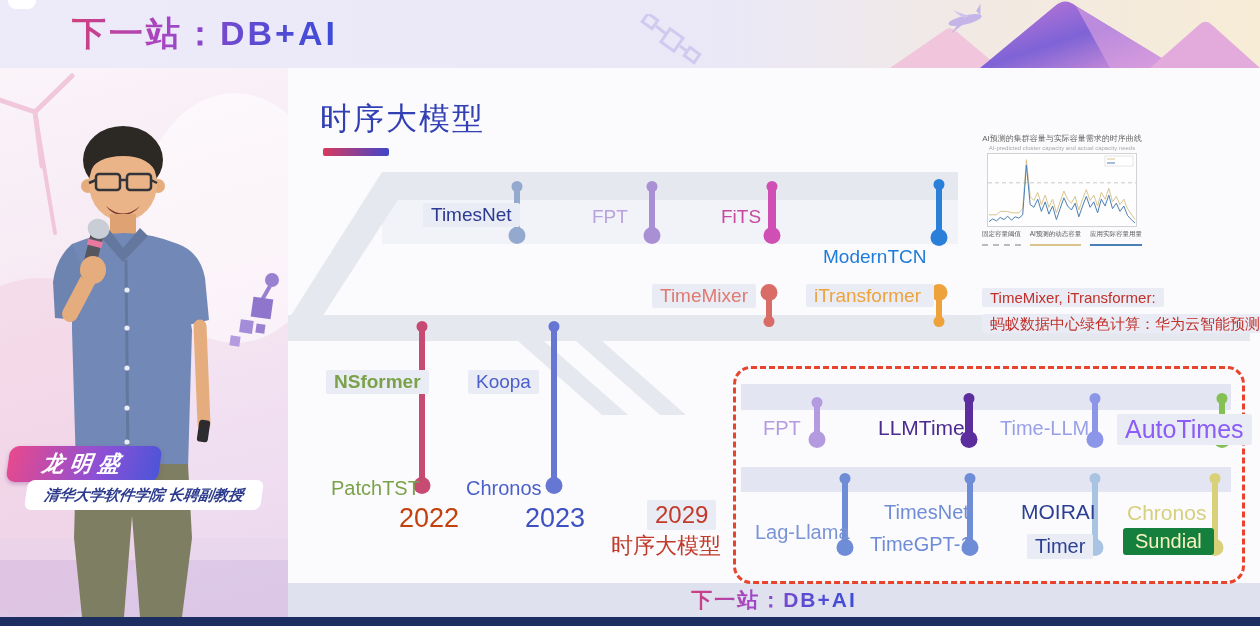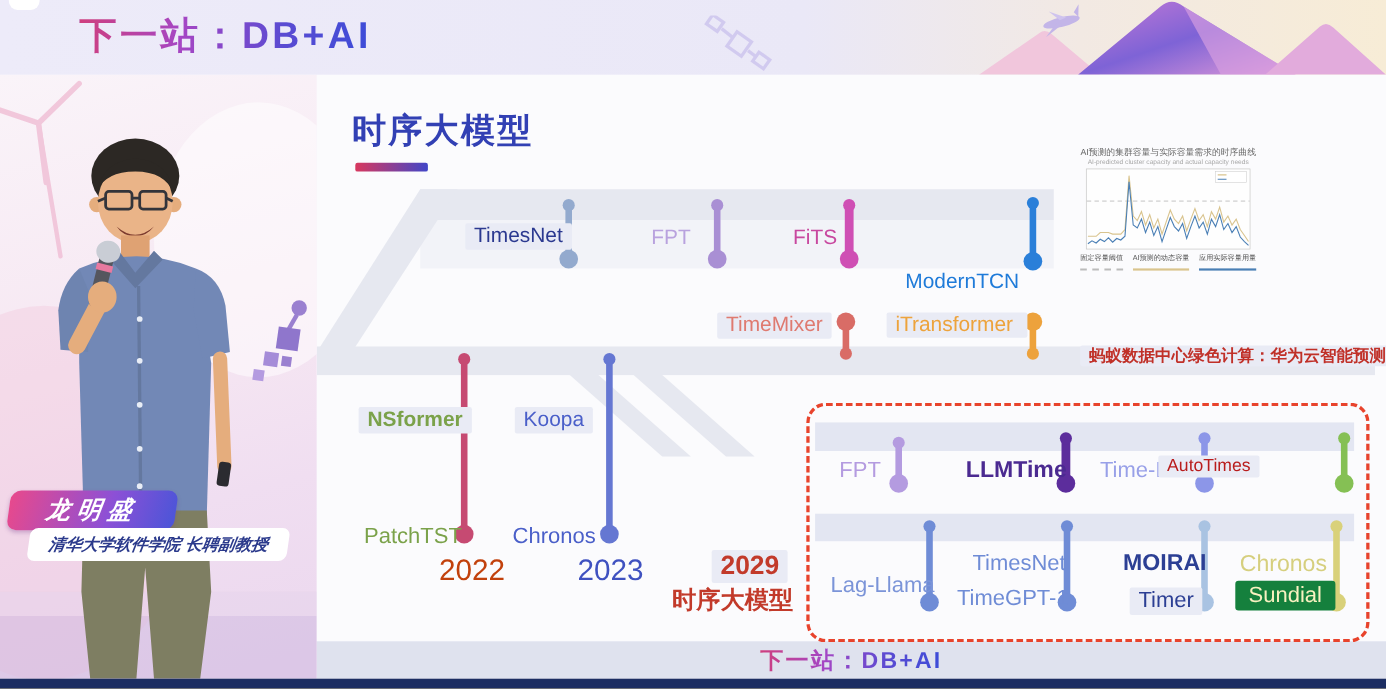--- a/index.html
+++ b/index.html
@@ -1,21 +1,21 @@
 <!DOCTYPE html>
 <html><head>
 <meta charset="utf-8">
 <style>
   html,body{margin:0;padding:0;background:#222;}
   #stage{position:relative;width:1260px;height:626px;overflow:hidden;
          font-family:"Liberation Sans",sans-serif;background:#fbfbfd;}
   .abs{position:absolute;}
   .lbl{position:absolute;white-space:nowrap;line-height:1.15;}
   .tag{background:#e9ebf5;padding:1px 8px;border-radius:2px;}
-  .b{font-weight:bold;}
+  .b{font-weight:normal;}
   .grad-text{background:linear-gradient(90deg,#cf3f7e 0%,#a546c4 35%,#5a4bd2 70%,#3c4cd8 100%);
              -webkit-background-clip:text;background-clip:text;color:transparent;
              font-weight:bold;}
   
   .pin{position:absolute;width:6px;border-radius:3px;background:var(--c,#999);z-index:3;}
   .pin::before{content:"";position:absolute;top:-5px;left:50%;transform:translateX(-50%);
                width:11px;height:11px;border-radius:50%;background:var(--c,#999);}
   .pin::after{content:"";position:absolute;bottom:-8px;left:50%;transform:translateX(-50%);
               width:17px;height:17px;border-radius:50%;background:var(--c,#999);}
   .pin.up::before{top:auto;bottom:-5px;}
@@ -193,20 +193,21 @@
   <div class="lbl tag" style="left: 423px; top: 203px; font-size: 19px; color: rgb(43, 57, 144);">TimesNet</div>
   <div class="lbl" style="left: 592px; top: 206px; font-size: 19px; color: rgb(185, 162, 222);">FPT</div>
   <div class="lbl" style="left: 721px; top: 206px; font-size: 19px; color: rgb(200, 72, 159);">FiTS</div>
   <div class="lbl" style="left: 823px; top: 206px; font-size: 19px; color: rgb(31, 123, 217); margin-top: 40px;">ModernTCN</div>
 
   <div class="pin up" style="left: 766px; top: 292px; height: 30px; --c: #d96c66;"></div>
   <div class="pin up" style="left: 936px; top: 292px; height: 30px; --c: #eda23c;"></div>
   <div class="lbl tag" style="left: 652px; top: 284px; font-size: 19px; color: rgb(223, 122, 112);">TimeMixer</div>
   <div class="lbl tag" style="left: 806px; top: 284px; font-size: 19px; width: 112px; white-space: normal; word-break: break-all; line-height: 21px; color: rgb(237, 163, 60);">iTransformer</div>
 
+  <div class="lbl tag b" style="left: 982px; top: 288px; font-size: 15px; color: rgb(192, 48, 40);">TimeMixer, iTransformer:</div>
   <div class="lbl tag b" style="left: 982px; top: 314px; font-size: 15px; color: rgb(192, 48, 40);">蚂蚁数据中心绿色计算：华为云智能预测</div>
 
   <div class="pin" style="left: 419px; top: 326px; height: 160px; --c: #c64a72;"></div>
   <div class="pin" style="left: 551px; top: 326px; height: 160px; --c: #6577d2;"></div>
   <div class="lbl tag" style="left: 326px; top: 370px; font-size: 19px; color: rgb(123, 162, 74); font-weight: bold;">NSformer</div>
   <div class="lbl tag" style="left: 468px; top: 370px; font-size: 19px; color: rgb(74, 95, 201);">Koopa</div>
   <div class="lbl" style="left: 331px; top: 477px; font-size: 20px; color: rgb(123, 162, 74);">PatchTST</div>
   <div class="lbl" style="left: 466px; top: 477px; font-size: 20px; color: rgb(74, 95, 201);">Chronos</div>
   <div class="lbl" style="left: 399px; top: 503px; font-size: 27px; color: #c2410c;">2022</div>
   <div class="lbl" style="left: 525px; top: 503px; font-size: 27px; color: rgb(63, 81, 192);">2023</div>
@@ -217,21 +218,21 @@
   <div class="band" style="left:741px;top:384px;width:490px;height:26px;"></div>
   <div class="band" style="left:741px;top:467px;width:490px;height:25px;"></div>
 
   <div class="pin" style="left: 814px; top: 402px; height: 38px; --c: #b49be0;"></div>
   <div class="pin thick" style="left: 965px; top: 398px; height: 42px; --c: #5c2d9c;"></div>
   <div class="pin" style="left: 1092px; top: 398px; height: 42px; --c: #8c96e8;"></div>
   <div class="pin" style="left: 1219px; top: 398px; height: 42px; --c: #85c054;"></div>
   <div class="lbl" style="left: 763px; top: 417px; font-size: 20px; color: rgb(180, 155, 224);">FPT</div>
   <div class="lbl b" style="left: 878px; top: 416px; font-size: 21px; color: rgb(75, 42, 145);">LLMTime</div>
   <div class="lbl" style="left: 1000px; top: 417px; font-size: 20px; color: rgb(152, 160, 232);">Time-LLM</div>
-  <div class="lbl tag" style="left: 1053px; top: 414px; font-size: 16px; color: #b91c1c;">AutoTimes</div>
+  <div class="lbl tag" style="left: 1117px; top: 414px; font-size: 25px; color: #8b5cf6;">AutoTimes</div>
 
   <div class="pin" style="left: 842px; top: 478px; height: 70px; --c: #6f8cd6;"></div>
   <div class="pin" style="left: 967px; top: 478px; height: 70px; --c: #6f8cd6;"></div>
   <div class="pin" style="left: 1092px; top: 478px; height: 70px; --c: #a9c3e2;"></div>
   <div class="pin" style="left: 1212px; top: 478px; height: 70px; --c: #d9d17a;"></div>
   <div class="lbl" style="left: 755px; top: 521px; font-size: 20px; color: rgb(123, 148, 216);">Lag-Llama</div>
   <div class="lbl" style="left: 884px; top: 501px; font-size: 20px; color: rgb(111, 140, 214);">TimesNet</div>
   <div class="lbl" style="left: 870px; top: 533px; font-size: 20px; color: rgb(111, 140, 214);">TimeGPT-1</div>
   <div class="lbl b" style="left: 1021px; top: 500px; font-size: 21px; color: rgb(44, 63, 148);">MOIRAI</div>
   <div class="lbl tag" style="left: 1027px; top: 534px; font-size: 20px; color: rgb(44, 63, 148);">Timer</div>

